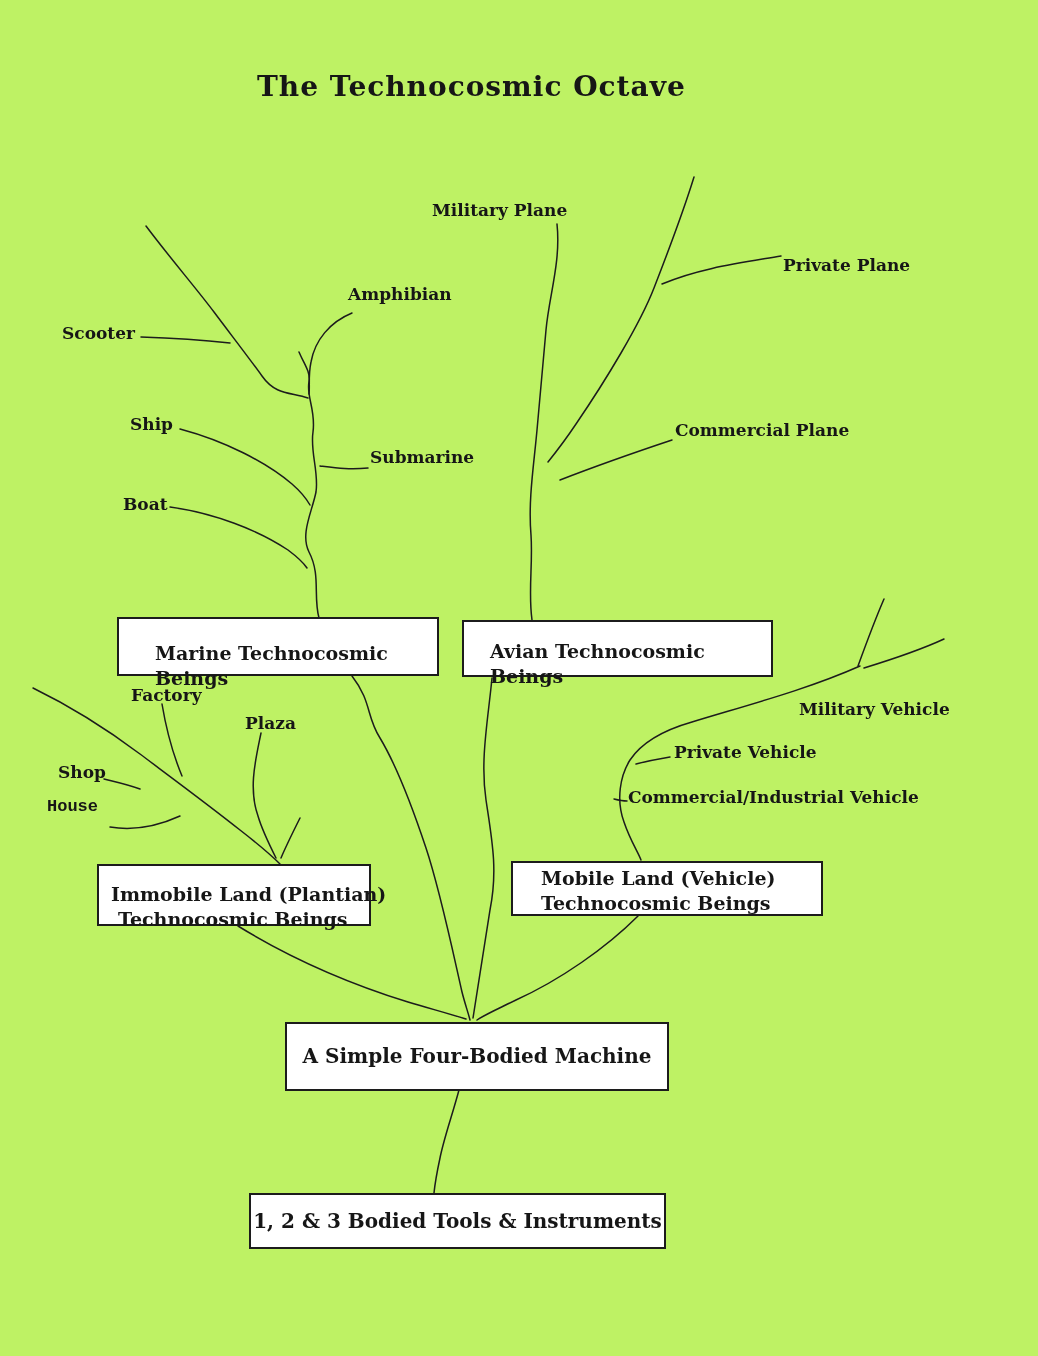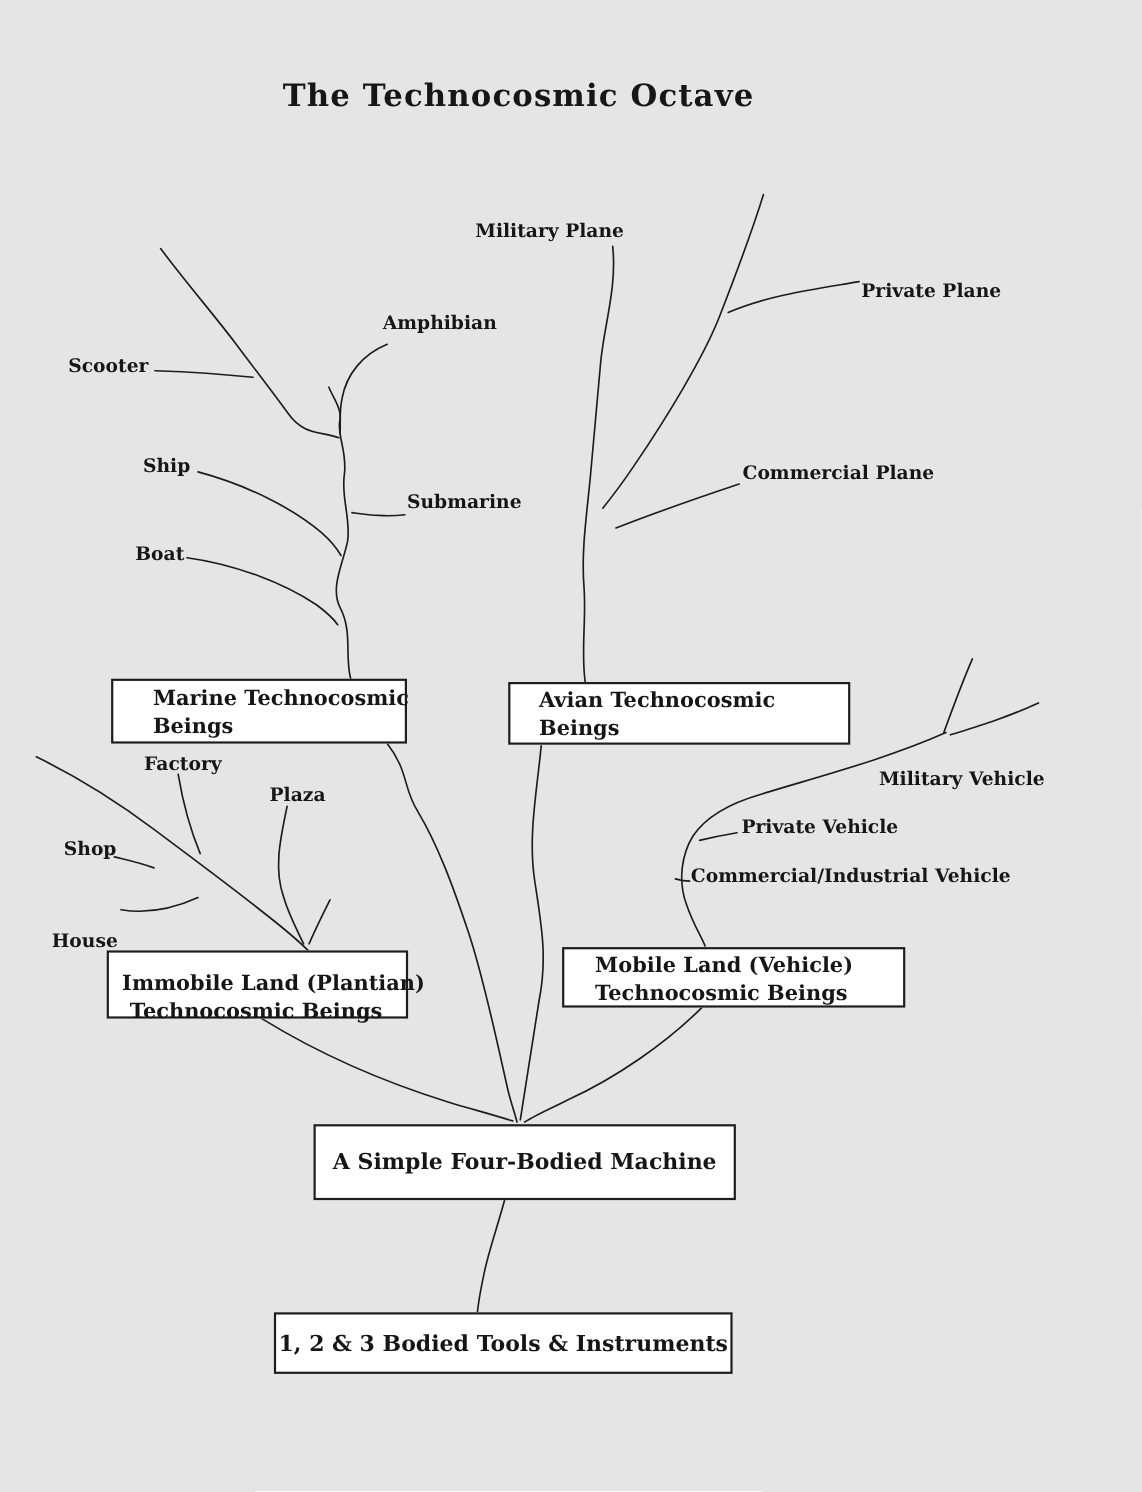--- a/index.html
+++ b/index.html
@@ -4,21 +4,21 @@
 <style>
   html, body {
     margin: 0;
     padding: 0;
     background: #ffffff;
   }
   #page {
     position: relative;
     width: 1038px;
     height: 1356px;
-    background: #e5e5e5;
+    background: #bef264;
     font-family: "DejaVu Serif", "Liberation Serif", serif;
     color: #161616;
     overflow: hidden;
   }
   #lines {
     position: absolute;
     left: 0;
     top: 0;
     width: 1038px;
     height: 1356px;
@@ -111,37 +111,37 @@
 
   <div class="leaf" style="left:432px; top:199px;">Military Plane</div>
   <div class="leaf" style="left:783px; top:238px;margin-top:16px;">Private Plane</div>
   <div class="leaf" style="left:348px; top:283px;">Amphibian</div>
   <div class="leaf" style="left:62px; top:322px;">Scooter</div>
   <div class="leaf" style="left:130px; top:413px;">Ship</div>
   <div class="leaf" style="left:675px; top:419px;">Commercial Plane</div>
   <div class="leaf" style="left:370px; top:446px;">Submarine</div>
   <div class="leaf" style="left:123px; top:493px;">Boat</div>
 
-  <div class="node-box" style="left:101px; top:617px; width:269px; height:59px; padding:4px 8px 4px 36px;">
+  <div class="node-box" style="left:117px; top:617px; width:322px; height:59px; padding:22px 8px 4px 36px;">
     <div class="box-lines">Marine Technocosmic</div>
     <div class="box-lines">Beings</div>
   </div>
 
-  <div class="node-box" style="left:462px; top:620px; width:311px; height:57px; padding:3px 8px 3px 26px;">
+  <div class="node-box" style="left:462px; top:620px; width:311px; height:57px; padding:17px 8px 3px 26px;">
     <div class="box-lines">Avian Technocosmic</div>
     <div class="box-lines">Beings</div>
   </div>
 
   <div class="leaf" style="left:131px; top:684px;">Factory</div>
   <div class="leaf" style="left:245px; top:712px;">Plaza</div>
   <div class="leaf" style="left:799px; top:698px;">Military Vehicle</div>
   <div class="leaf" style="left:674px; top:741px;">Private Vehicle</div>
   <div class="leaf" style="left:58px; top:761px;">Shop</div>
   <div class="leaf" style="left:628px; top:786px;">Commercial/Industrial Vehicle</div>
-  <div class="leaf" style="left:47px; top:845px;">House</div>
+  <div class="leaf" style="left:47px; top:796px;font-family:Liberation Mono, monospace;">House</div>
 
   <div class="node-box" style="left:97px; top:864px; width:274px; height:62px; padding:16px 6px 4px 12px;">
     <div class="box-lines">Immobile Land (Plantian)</div>
     <div class="box-lines" style="margin-left:7px;">Technocosmic Beings</div>
   </div>
 
   <div class="node-box" style="left:511px; top:861px; width:312px; height:55px; padding:3px 6px 3px 28px;">
     <div class="box-lines">Mobile Land (Vehicle)</div>
     <div class="box-lines">Technocosmic Beings</div>
   </div>

